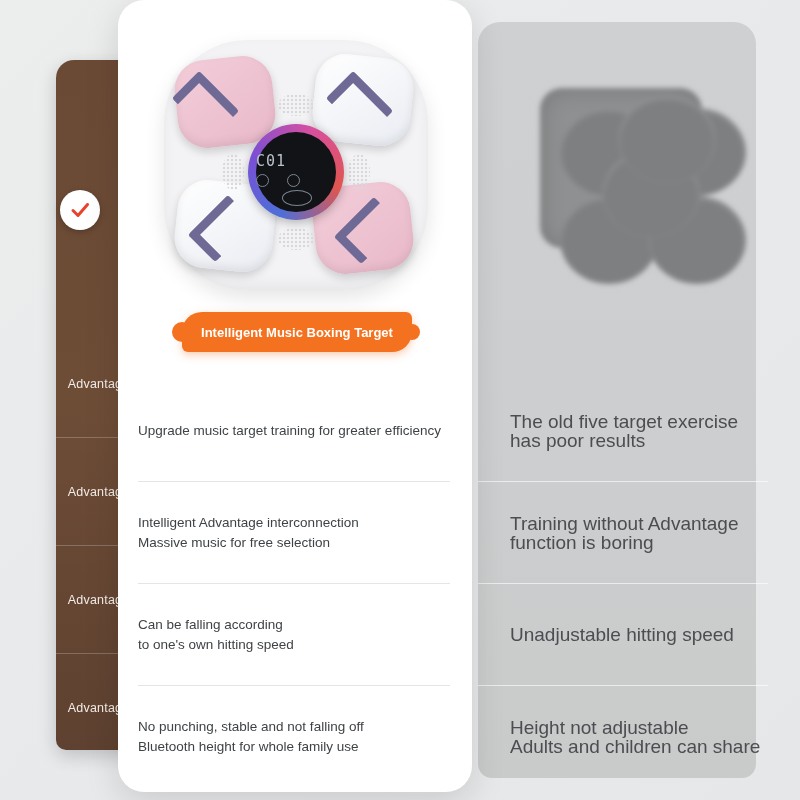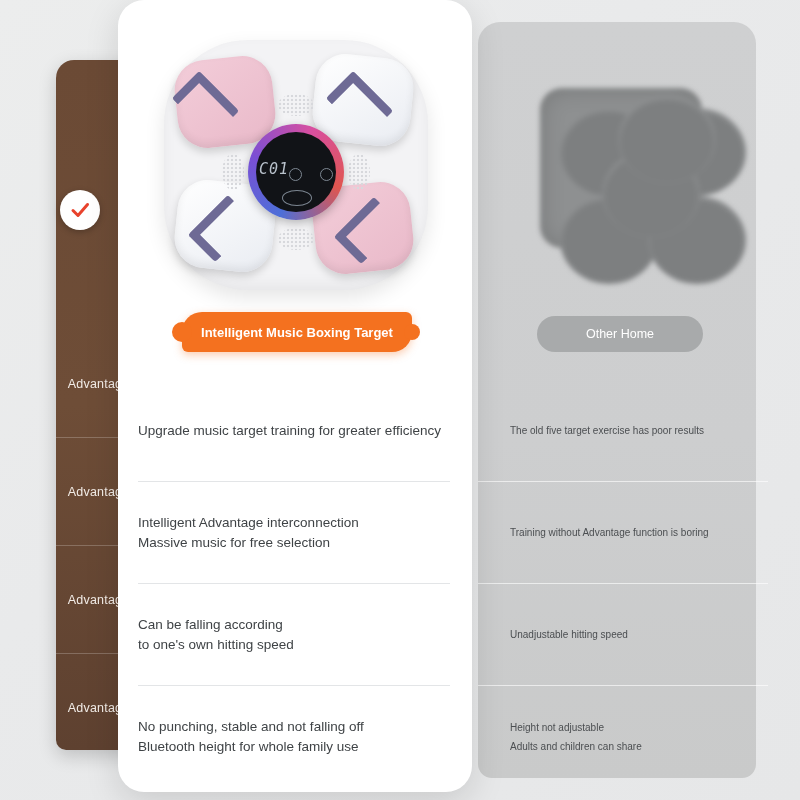--- a/index.html
+++ b/index.html
@@ -126,21 +126,21 @@
     width: 290px;
     z-index: 3;
   }
   .right-row {
     height: 101px;
     display: flex;
     align-items: center;
     padding-left: 32px;
     padding-right: 6px;
     color: #4b4e51;
-    font-size: 10px;
+    font-size: 19px;
     line-height: 19px;
     border-bottom: 1px solid rgba(255,255,255,0.62);
   }
   .right-row:last-child { border-bottom: none; }
   .right-row span { display: block; }
 
   
   .card {
     position: absolute;
     left: 118px;
@@ -200,24 +200,22 @@
     background: conic-gradient(from 200deg, #4d6fd8, #7b4fd4, #d84fa0, #e0564f, #4d6fd8);
     box-shadow: 0 3px 10px rgba(0,0,0,0.25);
   }
   .screen {
     position: absolute;
     left: 8px; top: 8px;
     width: 80px; height: 80px;
     border-radius: 50%;
     background: #111317;
     display: flex;
-    align-items: center;
     justify-content: center;
-    flex-direction: row;
-    font-style: italic;
+    flex-direction: column;
   }
   .screen-text {
     color: #b9c2cc;
     font-family: "DejaVu Sans Mono", monospace;
     font-size: 15px;
     letter-spacing: 1px;
     margin-top: -6px;
   }
   .screen-btns {
     display: flex;
@@ -310,23 +308,20 @@
 
   <div class="right-photo">
     <div class="pad rp1"></div>
     <div class="pad rp2"></div>
     <div class="pad rp3"></div>
     <div class="pad rp4"></div>
     <div class="pad rp-c"></div>
     <div class="pad rp-dot"></div>
   </div>
 
-  <div class="other-pill">
-    <span>Other Home</span>
-  </div>
 
   <div class="right-rows">
     <div class="right-row">
       <div>
         <span>The old five target exercise has poor results</span>
         <span></span>
       </div>
     </div>
     <div class="right-row">
       <div>

